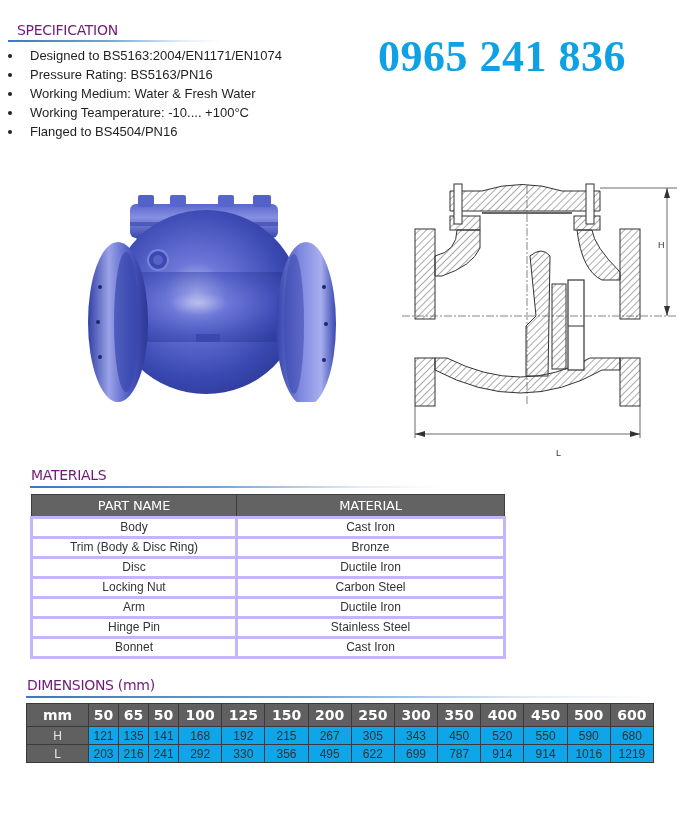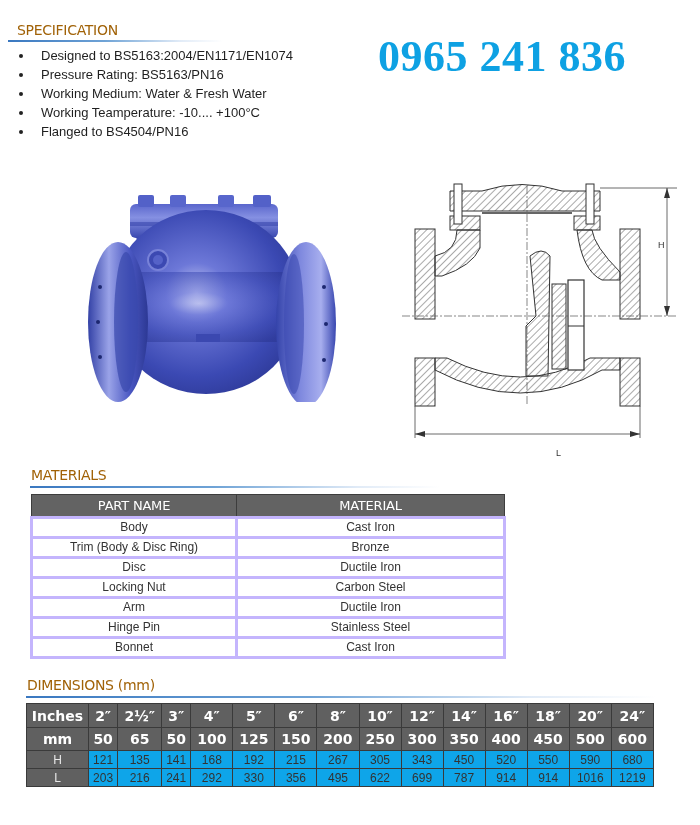--- a/index.html
+++ b/index.html
@@ -4,33 +4,33 @@
   <style>
     * { box-sizing: border-box; margin: 0; padding: 0; }
     html, body { width: 700px; height: 825px; background: #ffffff; overflow: hidden; }
     body { position: relative; font-family: "Liberation Sans", sans-serif; color: #1a1a1a; }
 
     .section-title {
       position: absolute;
       font-family: "DejaVu Sans", sans-serif;
       font-size: 14px;
       font-weight: normal;
-      color: #a16207;
+      color: #701a75;
       letter-spacing: -0.3px;
     }
     .section-rule {
       position: absolute;
       height: 2px;
       background: linear-gradient(to right, #3a78c0 0%, #6fa3d6 45%, rgba(180,205,235,0.4) 80%, rgba(255,255,255,0) 100%);
     }
 
     
     #spec-title { left: 17px; top: 22px; }
     #spec-rule { left: 8px; top: 40px; width: 215px; }
-    .spec-list { position: absolute; left: 17px; top: 46px; list-style: none; }
+    .spec-list { position: absolute; left: 6px; top: 46px; list-style: none; }
     .spec-list li {
       position: relative;
       height: 19px;
       line-height: 19px;
       font-size: 13px;
       color: #1f1f1f;
       padding-left: 24px;
       white-space: nowrap;
     }
     .spec-list li .bullet {
@@ -278,37 +278,20 @@
         <td>Bonnet</td>
         <td>Cast Iron</td>
       </tr>
   </tbody>
 </table>
 
 <div class="section-title" id="dim-title">DIMENSIONS (mm)</div>
 <div class="section-rule" id="dim-rule"></div>
 <table class="dim-table">
   <tbody>
-    <tr class="r-in">
-      <td class="rowlabel hdr">Inches</td>
-      <td class="hdr">2″</td>
-      <td class="hdr">2½″</td>
-      <td class="hdr">3″</td>
-      <td class="hdr">4″</td>
-      <td class="hdr">5″</td>
-      <td class="hdr">6″</td>
-      <td class="hdr">8″</td>
-      <td class="hdr">10″</td>
-      <td class="hdr">12″</td>
-      <td class="hdr">14″</td>
-      <td class="hdr">16″</td>
-      <td class="hdr">18″</td>
-      <td class="hdr">20″</td>
-      <td class="hdr">24″</td>
-    </tr>
     <tr class="r-mm">
       <td class="rowlabel hdr">mm</td>
       <td class="hdr">50</td>
       <td class="hdr">65</td>
       <td class="hdr">50</td>
       <td class="hdr">100</td>
       <td class="hdr">125</td>
       <td class="hdr">150</td>
       <td class="hdr">200</td>
       <td class="hdr">250</td>

